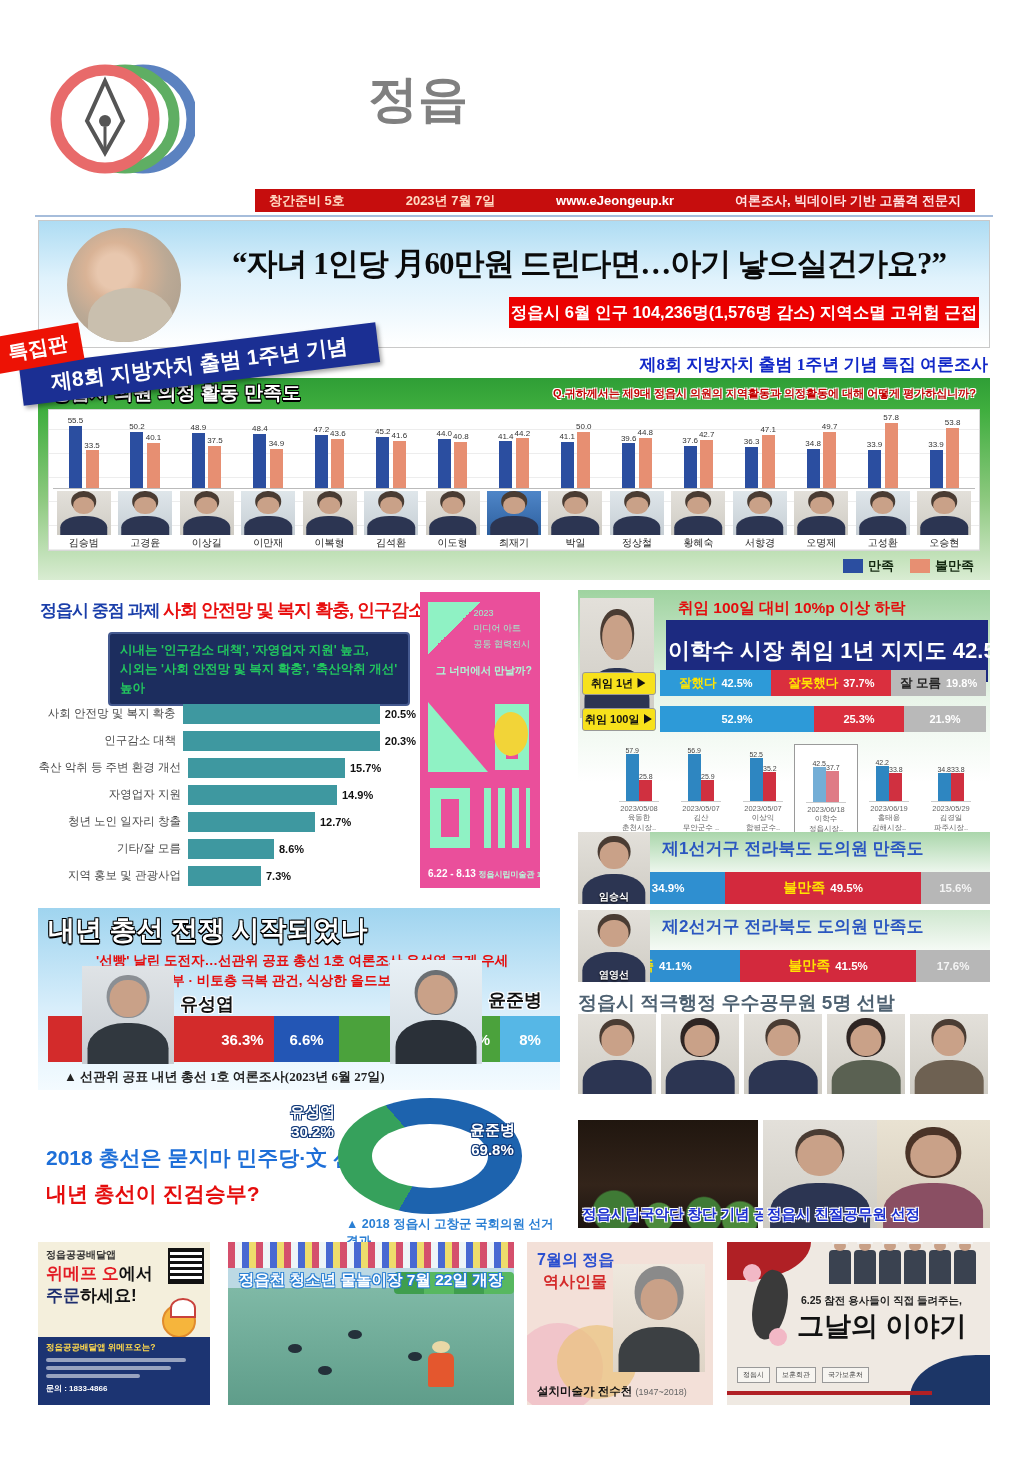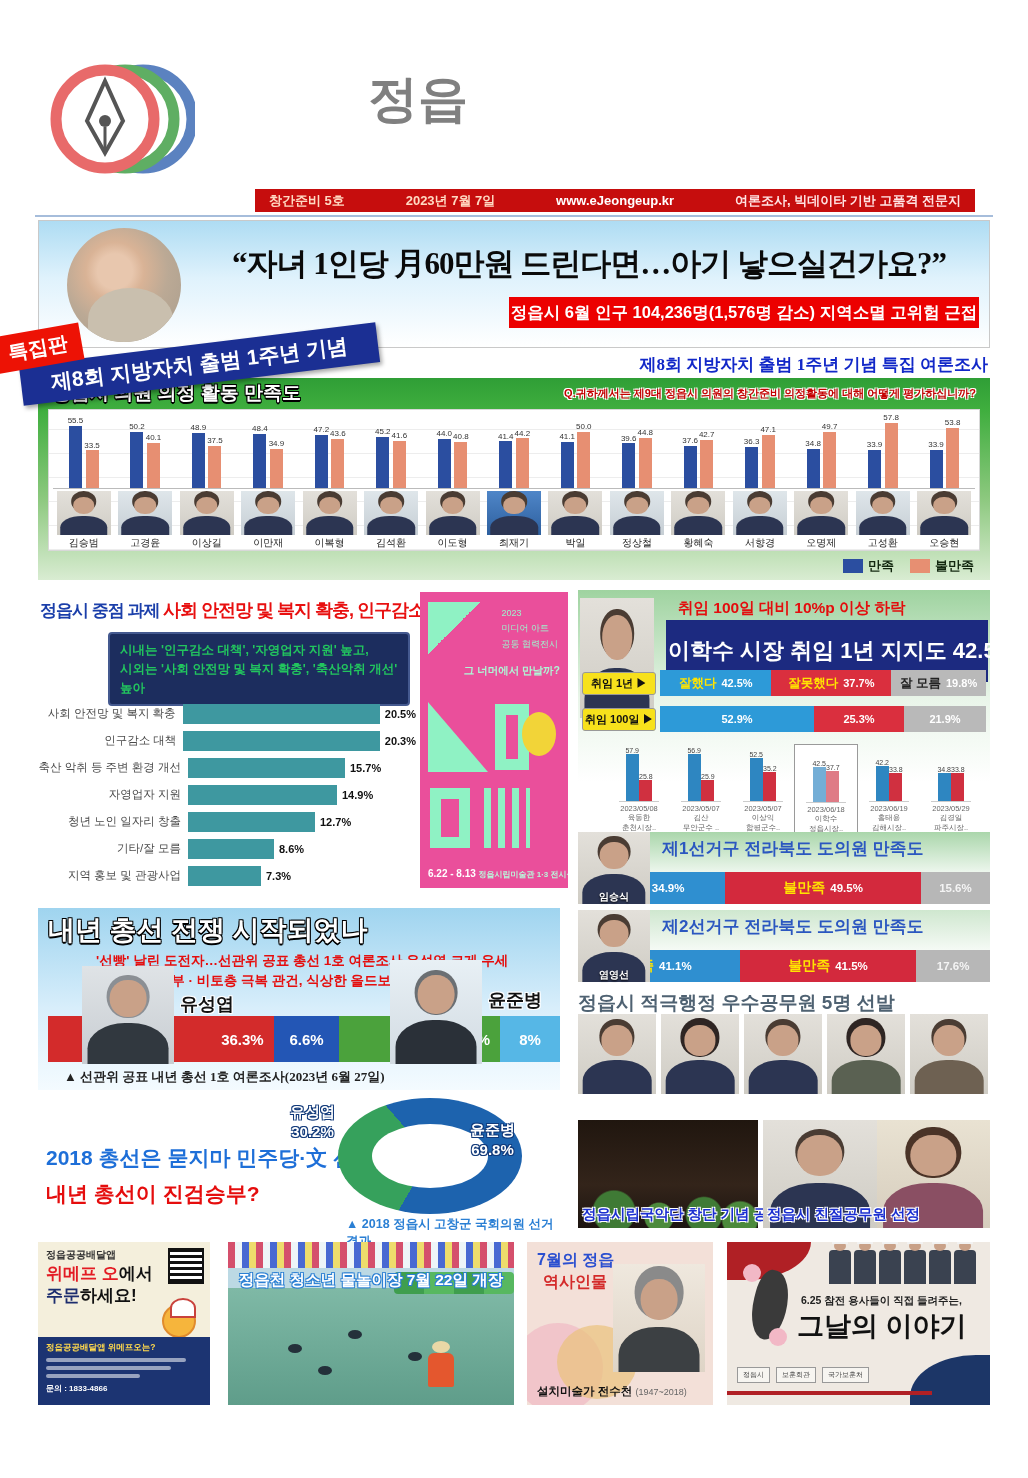--- a/index.html
+++ b/index.html
@@ -85,21 +85,21 @@
   .p-title .main { color:#e80f0f; font-weight:900; font-size:18px; }
   .p-call { position:absolute; left:70px; top:40px; width:302px; background:#1c2d5e; border:2px solid #44598f;
             border-radius:4px; color:#22c55e; font-weight:700; font-size:12.5px; line-height:1.5; padding:7px 10px; }
   .p-rows { position:absolute; left:0; top:108px; right:0; }
   .prow { display:flex; align-items:center; height:27px; }
   .plabel { width:150px; text-align:right; font-size:11.5px; color:#4a4a4a; padding-right:7px; white-space:nowrap; }
   .pbar { height:20px; background:var(--teal,#3e98a0); display:inline-block; }
   .pval { font-size:11px; font-weight:900; color:#111; margin-left:5px; }
 
   
-  .poster { left:420px; top:592px; width:148px; height:296px; background:#ea4f9b; color:#8ff2c4; overflow:hidden; }
+  .poster { left:420px; top:592px; width:120px; height:296px; background:#ea4f9b; color:#8ff2c4; overflow:hidden; }
   .po-meta { position:absolute; right:10px; top:14px; font-size:9px; line-height:1.7; text-align:left; color:#9ef3cd; }
   .po-q { position:absolute; right:8px; top:72px; font-size:10.5px; font-weight:800; color:#aef7d6; }
   .po-shape1 { position:absolute; left:8px; top:10px; width:52px; height:52px;
                background:linear-gradient(135deg,#8ff2c4 0 50%, transparent 50%); }
   .po-shape2 { position:absolute; left:8px; top:110px; width:0; height:0;
                border-left:60px solid #8ff2c4; border-top:70px solid transparent; }
   .po-shape3 { position:absolute; left:75px; top:112px; width:34px; height:66px; border:11px solid #8ff2c4; }
   .po-circ { position:absolute; right:12px; top:120px; width:34px; height:44px; background:#f2d438; border-radius:50%; }
   .po-shape4 { position:absolute; left:10px; top:196px; width:40px; height:60px; border:11px solid #8ff2c4; }
   .po-shape5 { position:absolute; left:64px; top:196px; width:46px; height:60px;
@@ -308,21 +308,21 @@
     <div class="abs quote">“자녀 1인당 月60만원 드린다면…아기 낳으실건가요?”</div>
     <div class="abs popbanner">정읍시 6월 인구 104,236명(1,576명 감소) 지역소멸 고위험 근접</div>
   </div>
   <div class="abs special">특집판</div>
   <div class="abs anniv">제8회 지방자치 출범 1주년 기념</div>
   <div class="abs survey-note">제8회 지방자치 출범 1주년 기념 특집 여론조사</div>
 
   <div class="abs council">
     <div class="c-head">
       <span class="c-title ol-k">정읍시 의원 의정 활동 만족도</span>
-      <span class="c-q ol-w">Q.귀하께서는 제9대 정읍시 의원의 창간준비 의정활동에 대해 어떻게 평가하십니까?</span>
+      <span class="c-q ol-w">Q.귀하께서는 제9대 정읍시 의원의 지역활동과 의정활동에 대해 어떻게 평가하십니까?</span>
     </div>
     <div class="c-panel">
         <div class="mcol">
           <div class="mbars">
             <div class="bwrap">
               <span class="bval">55.5</span>
               <div class="vbar sat" style="height:62.2px"></div>
             </div>
             <div class="bwrap">
               <span class="bval">33.5</span>

